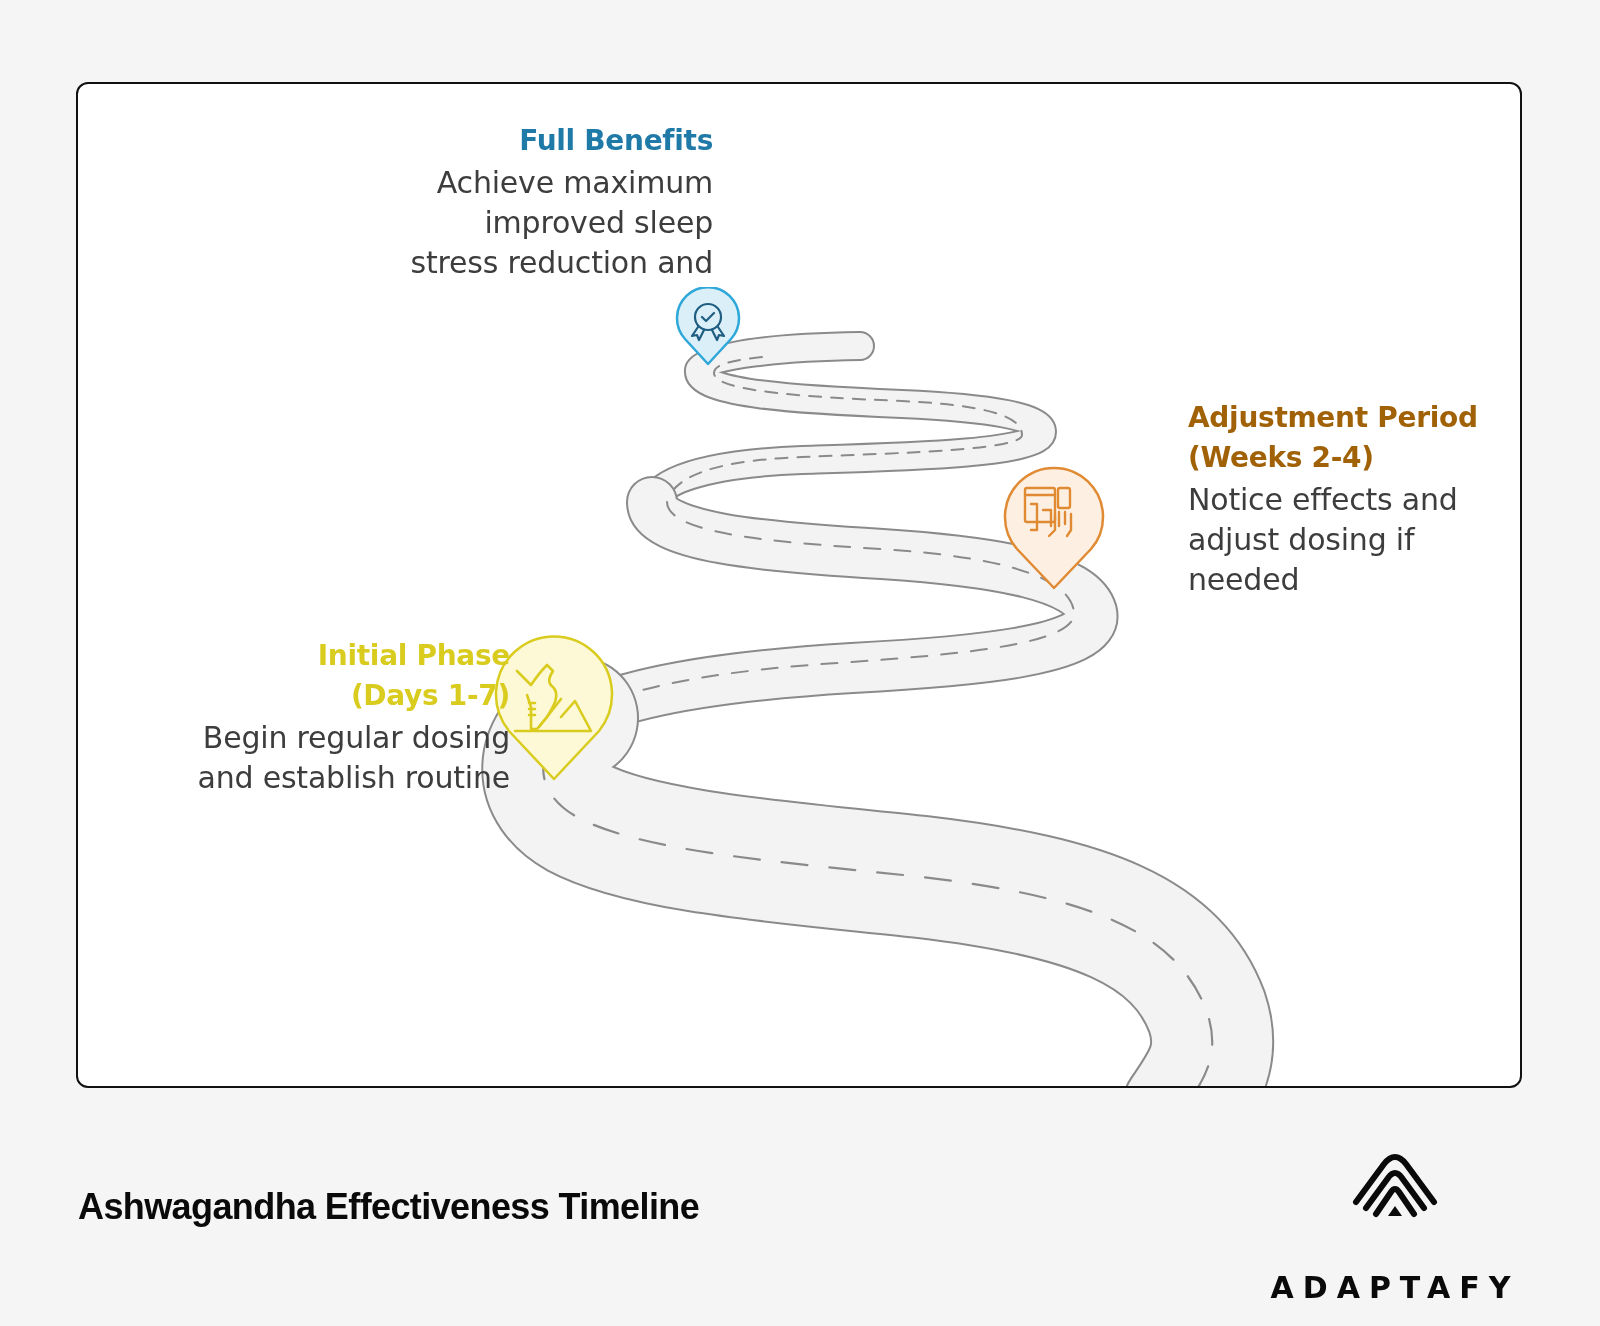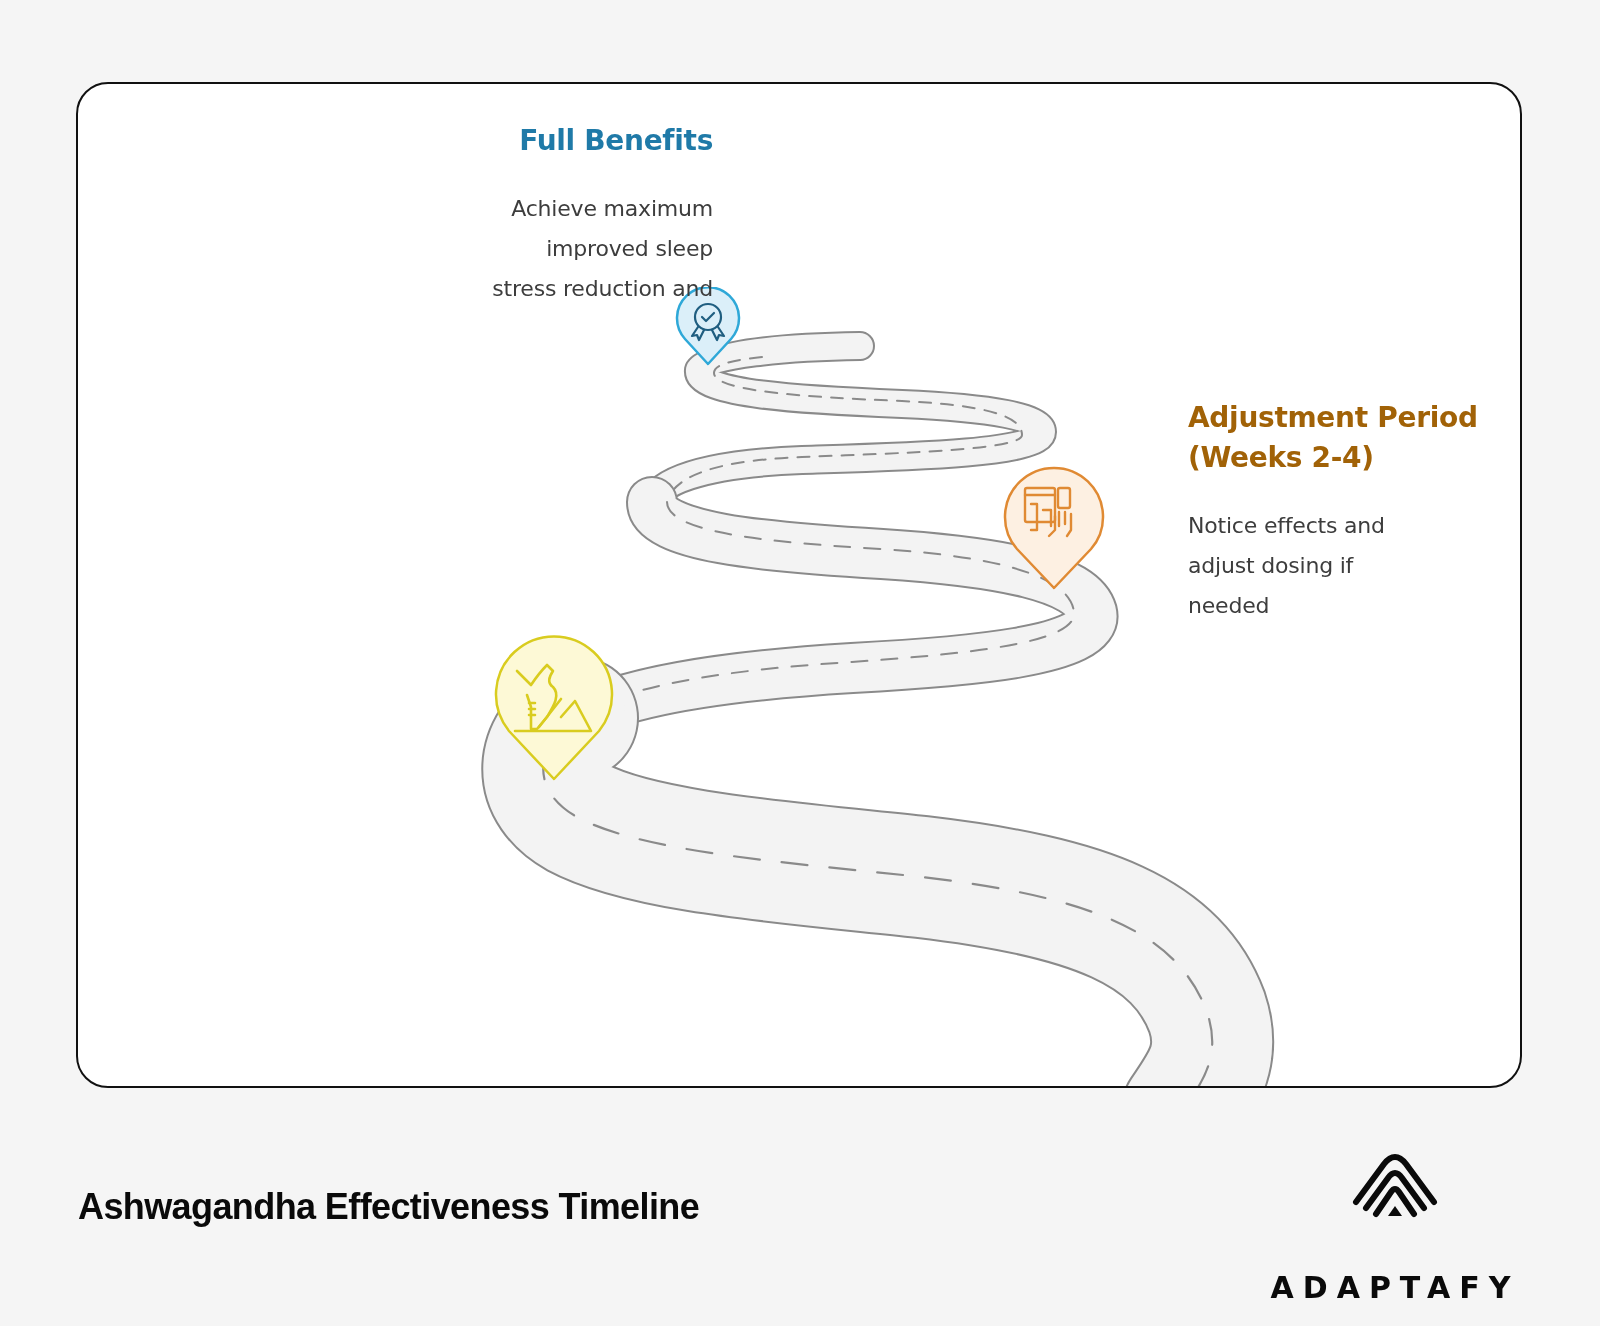--- a/index.html
+++ b/index.html
@@ -9,38 +9,38 @@
     position: relative;
     overflow: hidden;
     font-family: "Liberation Sans", sans-serif;
   }
   .card {
     position: absolute;
     left: 76px; top: 82px;
     width: 1446px; height: 1006px;
     box-sizing: border-box;
     border: 2.5px solid #111;
-    border-radius: 32px;
+    border-radius: 12px;
     background: #ffffff;
     overflow: hidden;
   }
   .road-svg { position: absolute; left: 0; top: 0; }
   .stage {
     position: absolute;
     font-family: "DejaVu Sans", sans-serif;
   }
   .stage .title {
     font-weight: bold;
     font-size: 28px;
     line-height: 40px;
     letter-spacing: -0.3px;
   }
   .stage .desc {
-    margin-top: 28px;
-    font-size: 22px;
+    margin-top: 2px;
+    font-size: 30px;
     line-height: 40px;
     color: #3d3d3d;
     letter-spacing: -0.2px;
   }
   .stage.right-align { text-align: right; }
   .stage.left-align { text-align: left; }
   .pin { position: absolute; }
   .footer-title {
     position: absolute;
     left: 78px; top: 1186px;
@@ -136,20 +136,30 @@
       <div>Adjustment Period</div>
       <div>(Weeks 2-4)</div>
     </div>
     <div class="desc">
       <div>Notice effects and</div>
       <div>adjust dosing if</div>
       <div>needed</div>
     </div>
   </div>
 
+  <div class="stage right-align" style="left:22px; top:552px; width:410px;">
+    <div class="title" style="color:#d9cc1f;">
+      <div>Initial Phase</div>
+      <div>(Days 1-7)</div>
+    </div>
+    <div class="desc">
+      <div>Begin regular dosing</div>
+      <div>and establish routine</div>
+    </div>
+  </div>
 </div>
 
 <div class="footer-title">Ashwagandha Effectiveness Timeline</div>
 
 <div class="logo">
   <svg width="250" height="76" viewBox="0 0 250 76" style="position:absolute; left:0; top:0;">
     <g fill="none" stroke="#0a0a0a" stroke-width="6" stroke-linecap="round" stroke-linejoin="round">
       <path d="M96 58 L118 28 Q125 18 132 28 L154 58"></path>
       <path d="M106 64 L121 42 Q125 36 129 42 L144 64"></path>
       <path d="M86 52 L114 14 Q125 0 136 14 L164 52"></path>

